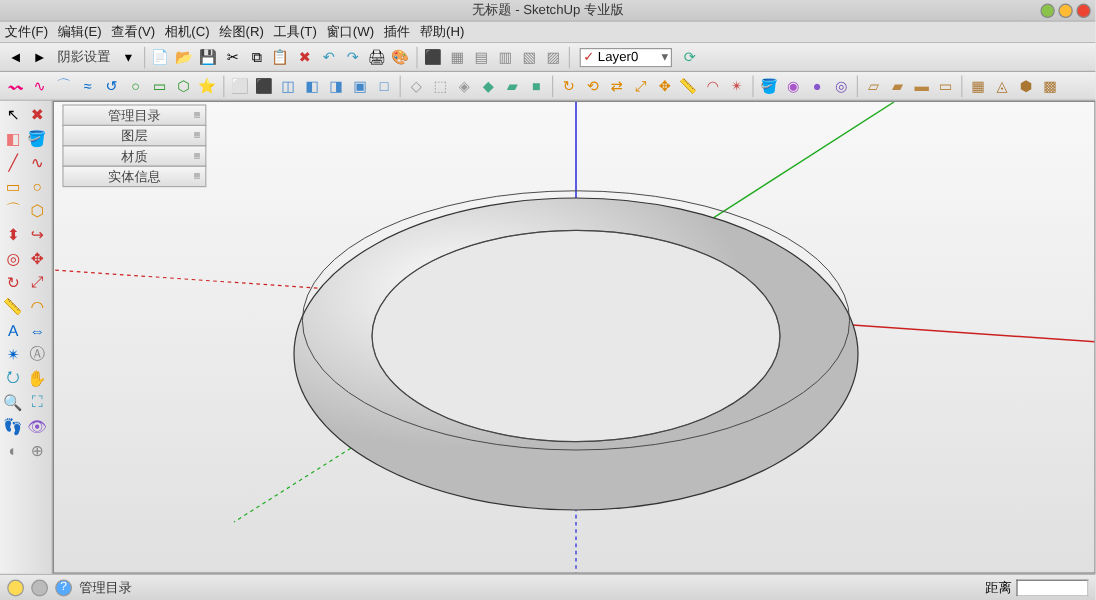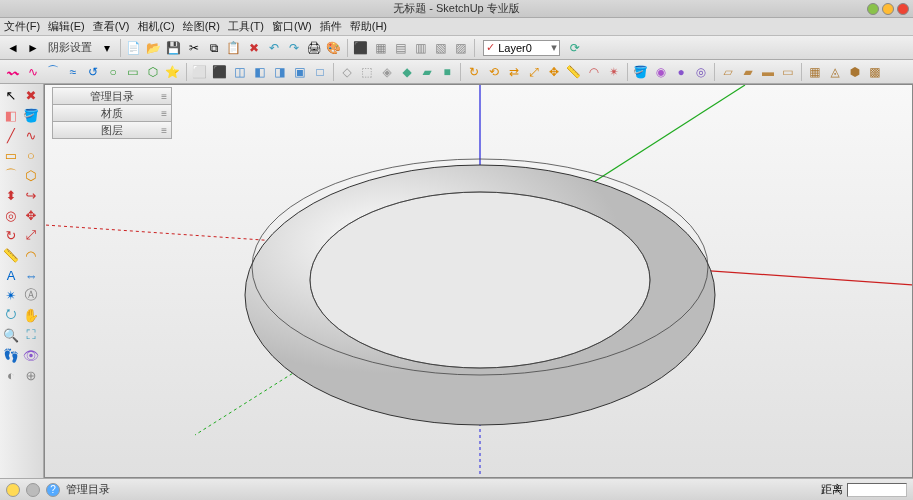--- a/index.html
+++ b/index.html
@@ -220,22 +220,23 @@
       <g>
         <ellipse cx="435" cy="210" rx="235" ry="130" fill="url(#shade)" stroke="#333" stroke-width="1"></ellipse>
         <ellipse cx="435" cy="195" rx="170" ry="88" fill="#e8e8e8" stroke="#333" stroke-width="1"></ellipse>
         <ellipse cx="435" cy="195" rx="170" ry="88" fill="none" stroke="#555" stroke-width="0.5"></ellipse>
         <ellipse cx="435" cy="182" rx="228" ry="108" fill="none" stroke="#444" stroke-width="0.8"></ellipse>
       </g>
     </svg>
 
     <div class="panel-stack">
       <div class="panel-hdr">管理目录</div>
+      <div class="panel-hdr">图层</div>
       <div class="panel-hdr">材质</div>
-      <div class="panel-hdr">图层</div>
+      <div class="panel-hdr">实体信息</div>
     </div>
   </div>
 </div>
 
 <div class="statusbar">
   <span class="status-circ" style="background:#ffda55"></span>
   <span class="status-circ" style="background:#bbb"></span>
   <span class="status-circ" style="background:#55aaff;color:#fff;text-align:center;font-size:10px;line-height:12px">?</span>
   <span class="status-text">管理目录</span>
   <div class="measure-box">

